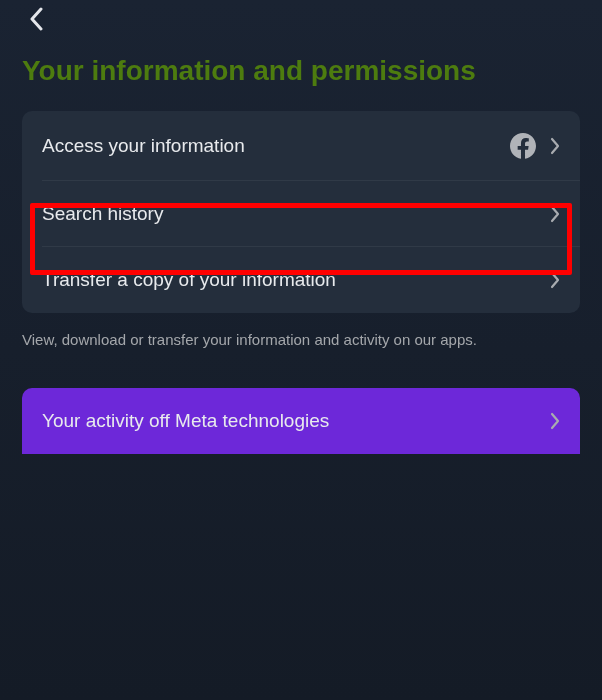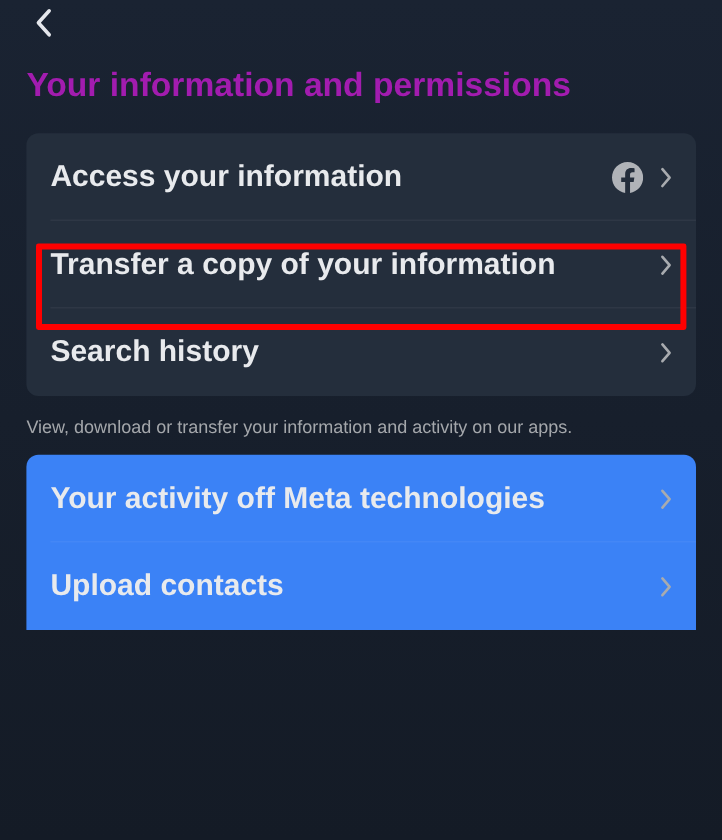--- a/index.html
+++ b/index.html
@@ -23,21 +23,21 @@
       align-items: center;
       justify-content: center;
       width: 32px;
       height: 32px;
       cursor: pointer;
       color: #e4e6eb;
     }
     .page-title {
       font-size: 28px;
       font-weight: 700;
-      color: #a21caf;
+      color: #4d7c0f;
       padding: 18px 22px 24px 22px;
     }
     .section {
       margin: 0 22px;
       background: #242e3c;
       border-radius: 10px;
       overflow: hidden;
     }
     .list-item {
       display: flex;
@@ -50,22 +50,22 @@
       content: "";
       position: absolute;
       left: 20px;
       right: 0;
       bottom: 0;
       height: 1px;
       background: rgba(255,255,255,0.06);
     }
     .list-item-label {
       flex: 1;
-      font-size: 25px;
-      font-weight: 700;
+      font-size: 19px;
+      font-weight: 400;
       color: #e8eaed;
     }
     .right-group {
       display: flex;
       align-items: center;
       gap: 14px;
     }
     .fb-icon {
       color: #b0b3b8;
       display: inline-flex;
@@ -76,25 +76,25 @@
     }
     .highlight {
       position: absolute;
       border: 5px solid #ff0000;
       border-radius: 2px;
       pointer-events: none;
     }
     .section-caption {
       font-size: 15px;
       color: #a4a7ab;
-      padding: 18px 22px 14px 22px;
+      padding: 18px 22px 40px 22px;
     }
     .section2 {
       margin: 0 22px;
-      background: #3b82f6;
+      background: #6d28d9;
       border-radius: 10px 10px 0 0;
       overflow: hidden;
     }
   </style>
 </head>
 <body>
 
 <div class="header">
   <div class="back-button">
     <span>
@@ -119,32 +119,32 @@
       <span class="chevron">
         <svg width="10" height="18" viewBox="0 0 10 18" fill="none">
           <path d="M2 2 L8 9 L2 16" stroke="currentColor" stroke-width="2.2" stroke-linecap="round" stroke-linejoin="round"></path>
         </svg>
       </span>
     </span>
   </div>
 
 
   <div class="list-item">
-    <span class="list-item-label">Transfer a copy of your information</span>
+    <span class="list-item-label">Search history</span>
     <span class="right-group">
       <span class="chevron">
         <svg width="10" height="18" viewBox="0 0 10 18" fill="none">
           <path d="M2 2 L8 9 L2 16" stroke="currentColor" stroke-width="2.2" stroke-linecap="round" stroke-linejoin="round"></path>
         </svg>
       </span>
     </span>
   </div>
 
   <div class="list-item">
-    <span class="list-item-label">Search history</span>
+    <span class="list-item-label">Transfer a copy of your information</span>
     <span class="right-group">
       <span class="chevron">
         <svg width="10" height="18" viewBox="0 0 10 18" fill="none">
           <path d="M2 2 L8 9 L2 16" stroke="currentColor" stroke-width="2.2" stroke-linecap="round" stroke-linejoin="round"></path>
         </svg>
       </span>
     </span>
   </div>
 </div>
 
@@ -157,24 +157,14 @@
     <span class="list-item-label">Your activity off Meta technologies</span>
     <span class="right-group">
       <span class="chevron">
         <svg width="10" height="18" viewBox="0 0 10 18" fill="none">
           <path d="M2 2 L8 9 L2 16" stroke="currentColor" stroke-width="2.2" stroke-linecap="round" stroke-linejoin="round"></path>
         </svg>
       </span>
     </span>
   </div>
 
-  <div class="list-item">
-    <span class="list-item-label">Upload contacts</span>
-    <span class="right-group">
-      <span class="chevron">
-        <svg width="10" height="18" viewBox="0 0 10 18" fill="none">
-          <path d="M2 2 L8 9 L2 16" stroke="currentColor" stroke-width="2.2" stroke-linecap="round" stroke-linejoin="round"></path>
-        </svg>
-      </span>
-    </span>
-  </div>
 
 </div>
 
 </body></html>

